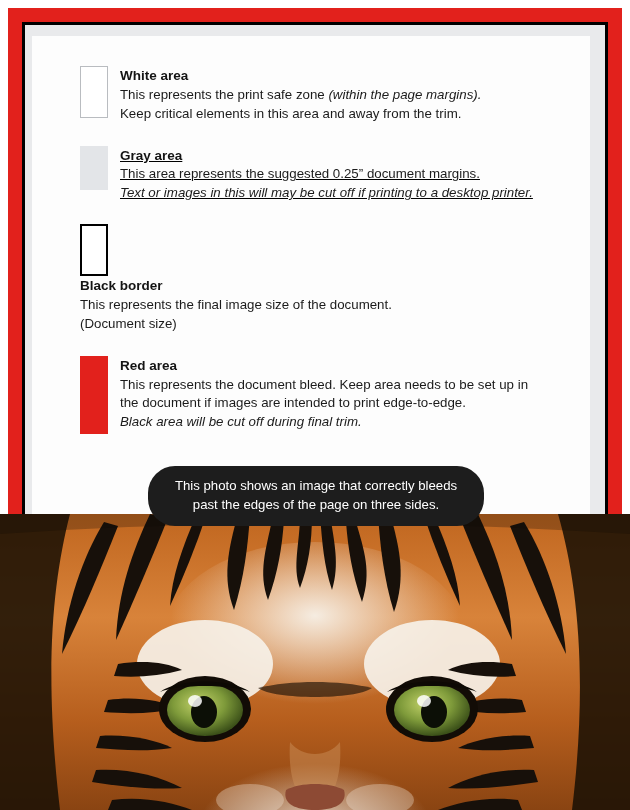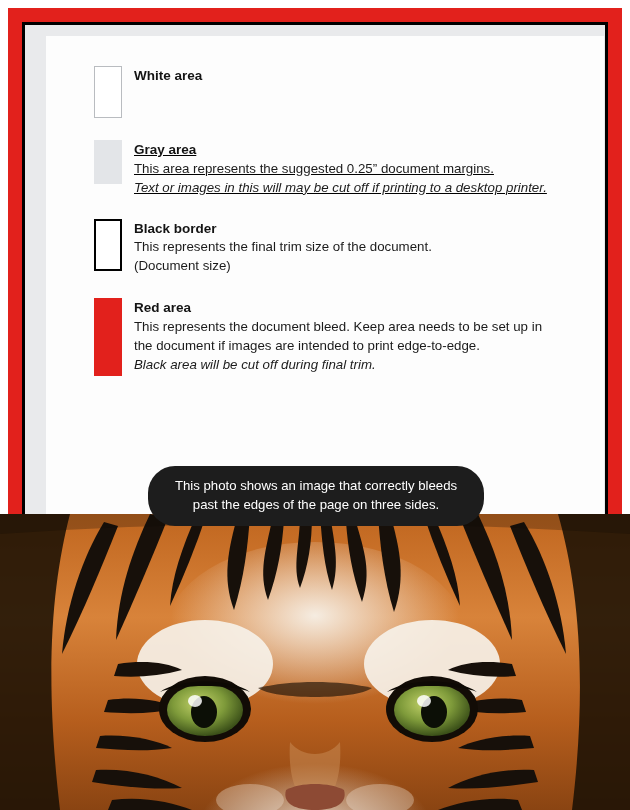--- a/index.html
+++ b/index.html
@@ -52,21 +52,21 @@
     top: 25px;
     width: 580px;
     height: 760px;
     background: #e9eaec;
     box-sizing: border-box;
   }
 
   
   .safe-area {
     position: absolute;
-    left: 46px;
+    left: 32px;
     top: 36px;
     width: 558px;
     height: 738px;
     background: #fdfdfd;
     box-sizing: border-box;
     overflow: hidden;
   }
 
   
   .legend {
@@ -122,21 +122,21 @@
     color: #1b1b1b;
     line-height: 1.42;
   }
   .legend-body .ital {
     font-style: italic;
   }
 
   
   .row-white { margin-bottom: 22px; }
   .row-gray  { margin-bottom: 21px; text-decoration: underline; }
-  .row-black { margin-bottom: 22px; }
+  .row-black { margin-bottom: 22px; flex-direction: column; }
   .row-red   { margin-bottom: 0; }
 
   
   .photo {
     position: absolute;
     left: 0;
     bottom: 0;
     width: 630px;
     height: 296px;
     overflow: hidden;
@@ -170,40 +170,44 @@
   <div class="trim-border"></div>
 
   <div class="safe-area">
 
     <div class="legend">
 
       <div class="legend-row row-white">
         <div class="swatch swatch-white"></div>
         <div class="legend-text">
           <div class="legend-title">White area</div>
+          <div class="legend-body">
+            <span>This represents the print safe zone </span><span class="ital">(within the page margins).</span>
+            <div>Keep critical elements in this area and away from the trim.</div>
+          </div>
         </div>
       </div>
 
       <div class="legend-row row-gray">
         <div class="swatch swatch-gray"></div>
         <div class="legend-text">
           <div class="legend-title">Gray area</div>
           <div class="legend-body">
             <div>This area represents the suggested 0.25” document margins.</div>
             <div class="ital">Text or images in this will may be cut off if printing to a desktop printer.</div>
           </div>
         </div>
       </div>
 
       <div class="legend-row row-black">
         <div class="swatch swatch-black"></div>
         <div class="legend-text">
           <div class="legend-title">Black border</div>
           <div class="legend-body">
-            <div>This represents the final trim size of the document.</div>
+            <div>This represents the final image size of the document.</div>
             <div>(Document size)</div>
           </div>
         </div>
       </div>
 
       <div class="legend-row row-red">
         <div class="swatch swatch-red"></div>
         <div class="legend-text">
           <div class="legend-title">Red area</div>
           <div class="legend-body">

